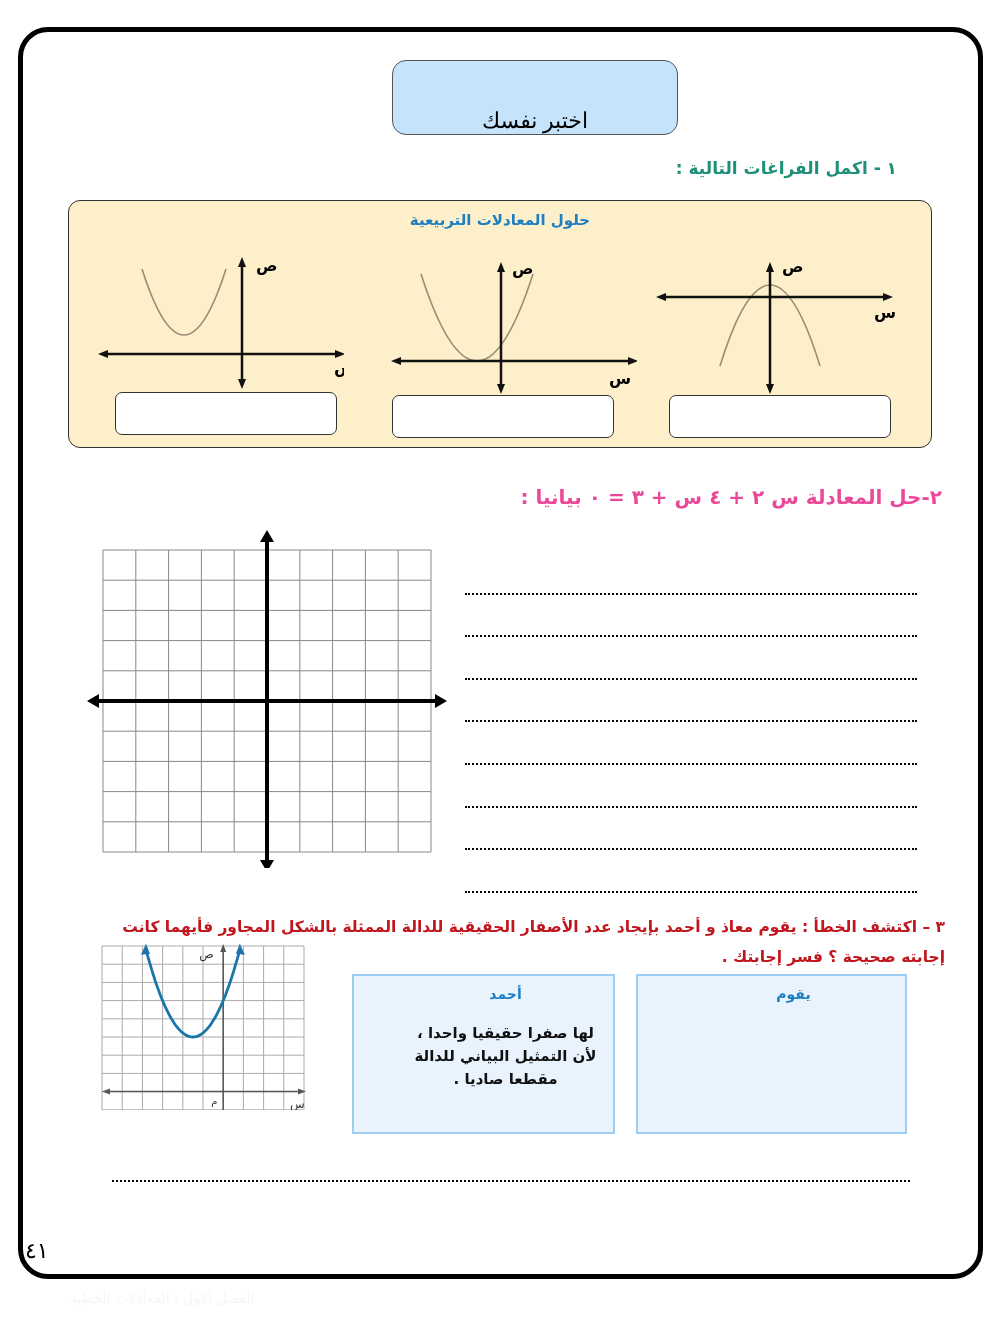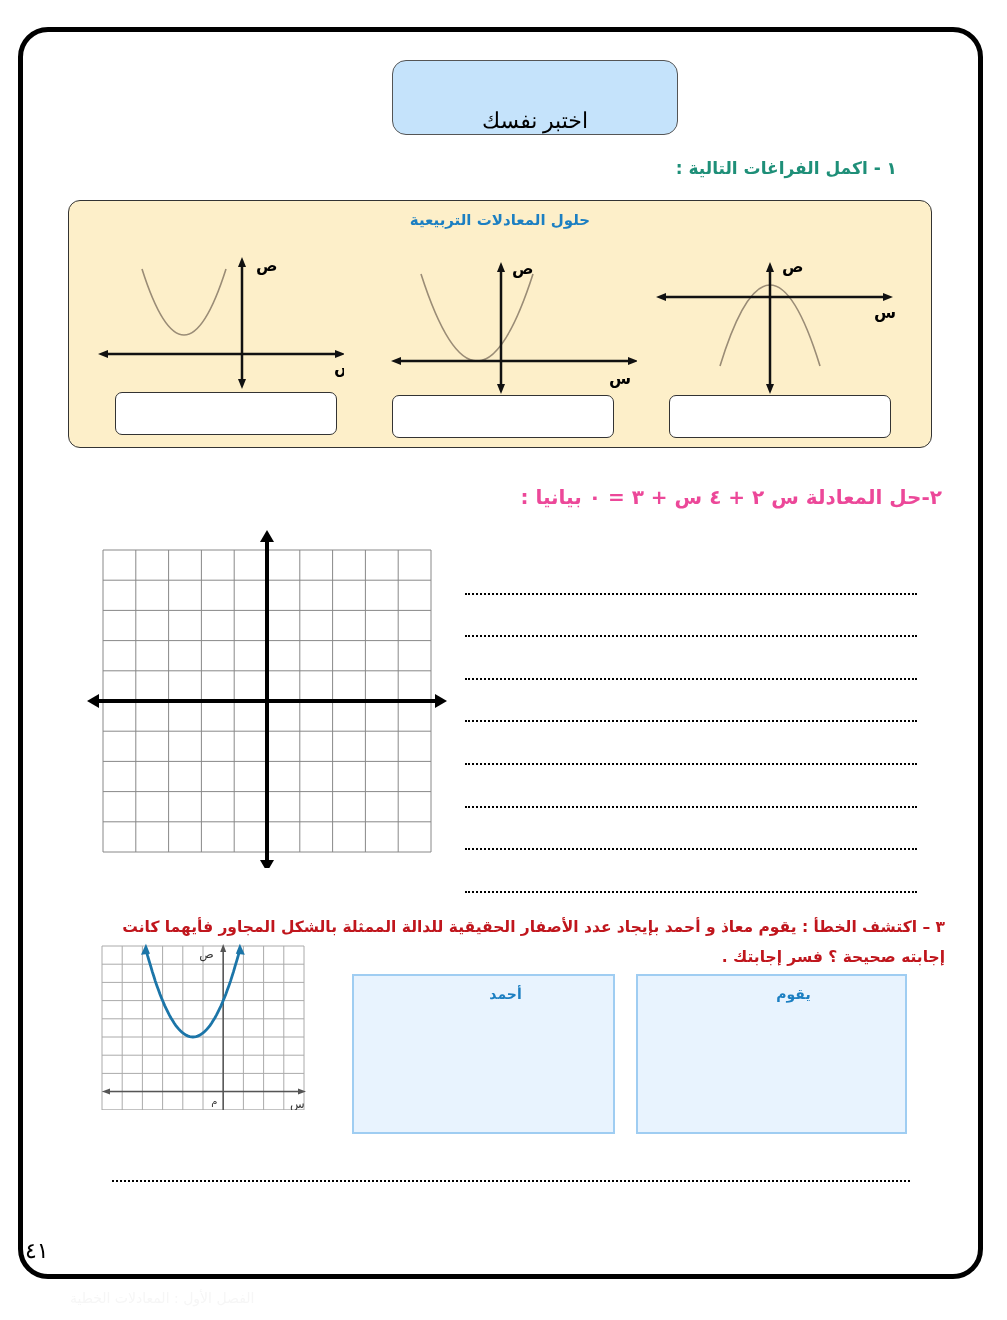--- a/index.html
+++ b/index.html
@@ -181,18 +181,19 @@
     <text x="192" y="167.6" font-size="12" fill="#333">س</text>
     <text x="113.19999999999999" y="164.6" font-size="10" fill="#333">م</text>
   </svg>
 
 <div class="card" style="left:636px;top:974px;width:271px;height:160px">
   <div class="card-name">يقوم</div>
 </div>
 
 <div class="card" style="left:352px;top:974px;width:263px;height:160px">
   <div class="card-name">أحمد</div>
+  <div class="card-text">لها صفرا حقيقيا واحدا ، لأن التمثيل البياني للدالة مقطعا صاديا .</div>
 </div>
 
 <div class="final-line"></div>
 
 <div class="page-num">٤١</div>
 <div class="watermark">الفصل الأول : المعادلات الخطية</div>
 
 </body></html>

